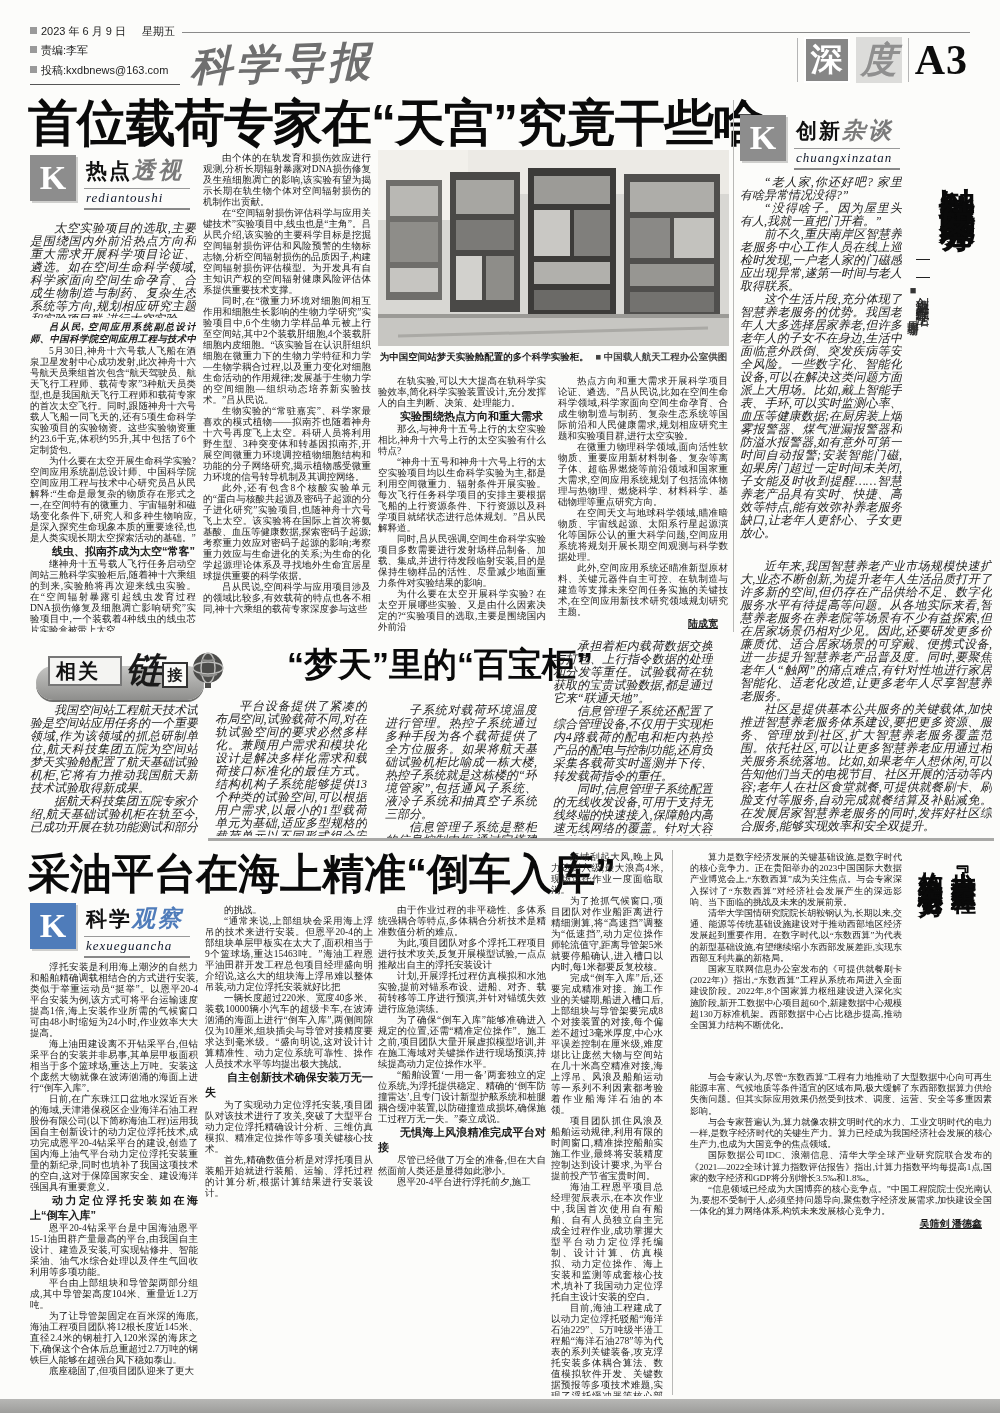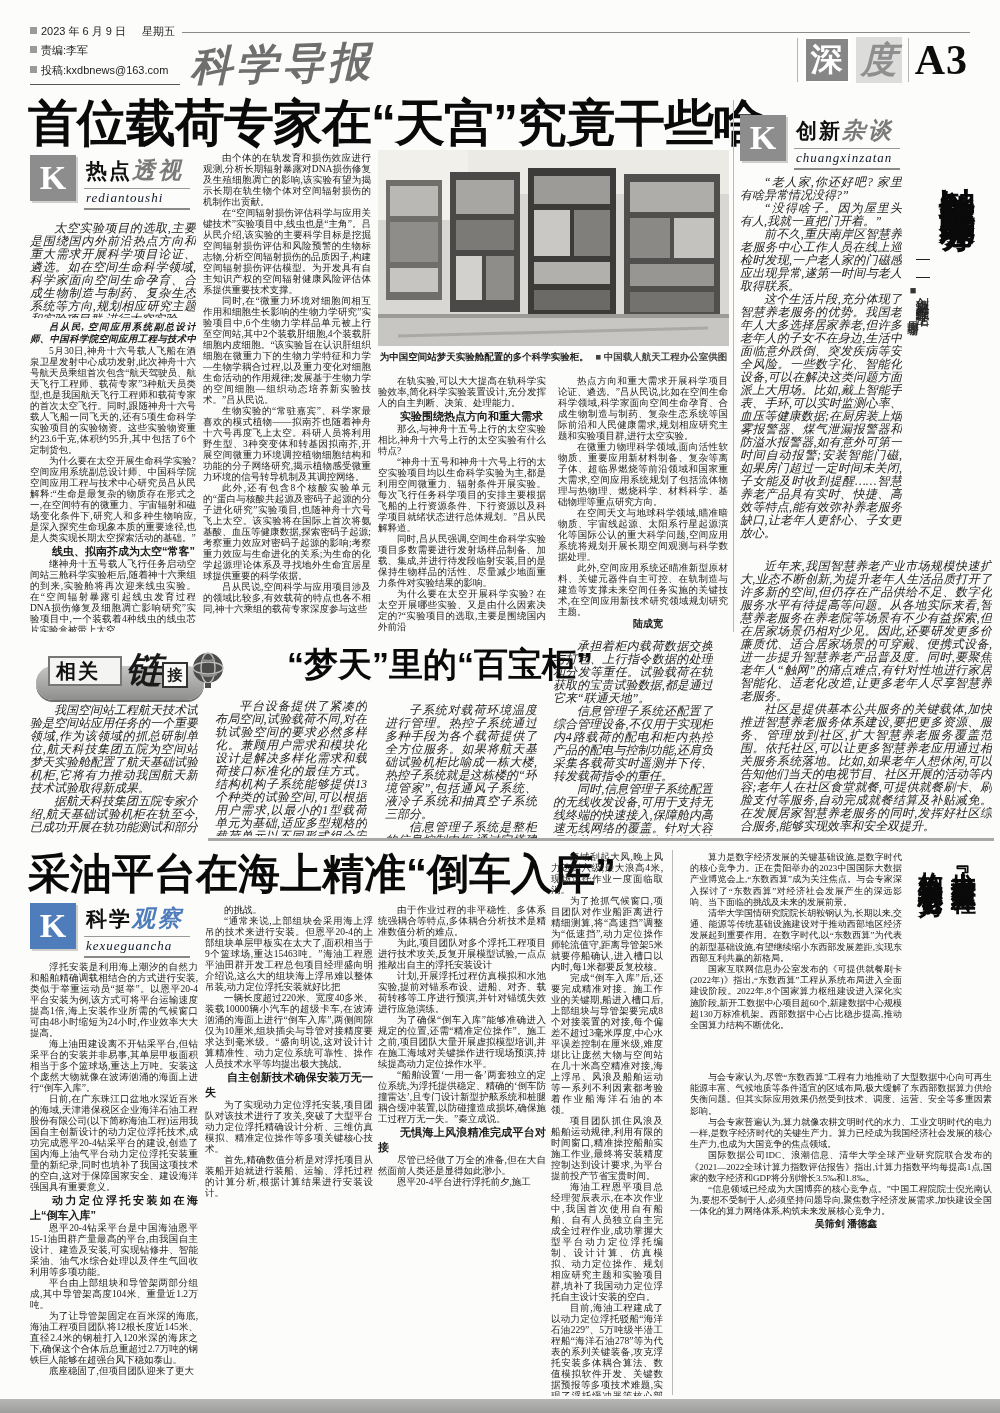--- a/index.html
+++ b/index.html
@@ -42,21 +42,21 @@
   
   .col{position:absolute;overflow:hidden;text-align:justify;}
   .body{font-size:9.5px;line-height:11px;}
   .body p{margin:0;text-indent:2em;}
   .kai{font-style:italic;font-size:12px;line-height:13px;}
   .kai p{margin:0;text-indent:2em;}
   .sub{font-family:"Liberation Sans",sans-serif;font-weight:bold;font-style:normal;font-size:11px;line-height:15px;
        margin:4px 0 3px;text-indent:0;}
   .sub.ind{text-indent:2em;}
   .attrib{font-weight:bold;font-style:italic;font-size:9.5px;line-height:12px;margin:3px 0;text-indent:2em;}
-  .byline{text-align:center;font-weight:bold;font-size:10px;padding-right:10px;margin-top:3px;}
+  .byline{text-align:right;font-weight:bold;font-size:10px;padding-right:10px;margin-top:3px;text-decoration:underline;}
   
   .photo{position:absolute;left:378px;top:150px;width:351px;height:196px;background:#d9d9d6;}
   .caption{position:absolute;left:378px;top:351px;width:351px;font-size:9.5px;font-weight:bold;text-align:center;
            color:#222;font-family:"Liberation Sans",sans-serif;}
   
   .vrule{position:absolute;width:1px;background:#b9b9b7;}
   .hthick{position:absolute;height:3px;background:#a9a9a7;}
   .footerbar{position:absolute;left:0;top:1399px;width:1000px;height:14px;
              background:linear-gradient(#b7b7b5,#9d9d9b);}
   
@@ -317,21 +317,21 @@
         <p>恩平20-4平台进行浮托前夕,施工</p>
       </div>
   </div>
 
   <div class="col body" style="left:551px;top:852px;width:112px;height:544px;">
     <div>
         <p>海域刮起大风,晚上风力达到六级,最大浪高4米,现场浮托作业一度面临取消。</p>
         <p>为了抢抓气候窗口,项目团队对作业船距离进行精细测算,将“高速挡”调整为“低速挡”,动力定位操作师轮流值守,距离导管架5米就要停船确认,进入槽口以内时,每1米都要反复校核。</p>
         <p>完成“倒车入库”后,还要完成精准对接。施工作业的关键期,船进入槽口后,上部组块与导管架要完成8个对接装置的对接,每个偏差不超过3毫米厚度,中心水平误差控制在厘米级,难度堪比让庞然大物与空间站在几十米高空精准对接,海上浮吊、风浪及船舶运动等一系列不利因素都考验着作业船海洋石油的本领。</p>
         <p>项目团队抓住风浪及船舶运动规律,利用有限的时间窗口,精准操控船舶实施工作业,最终将安装精度控制达到设计要求,为平台提前投产节省宝贵时间。</p>
-        <p>海油工程恩平项目总经理贺辰表示,在本次作业中,我国首次使用自有船舶、自有人员独立自主完成全过程作业,成功掌握大型平台动力定位浮托编制、设计计算、仿真模拟、动力定位操作、规划相应研究主题和实验项目群,填补了我国动力定位浮托自主设计安装的空白。</p>
+        <p>海油工程恩平项目总经理贺辰表示,在本次作业中,我国首次使用自有船舶、自有人员独立自主完成全过程作业,成功掌握大型平台动力定位浮托编制、设计计算、仿真模拟、动力定位操作、海上安装和监测等成套核心技术,填补了我国动力定位浮托自主设计安装的空白。</p>
         <p>目前,海油工程建成了以动力定位浮托驳船“海洋石油229”、5万吨级半潜工程船“海洋石油278”等为代表的系列关键装备,攻克浮托安装多体耦合算法、数值模拟软件开发、关键数据预报等多项技术难题,实现了浮托缓冲器等核心部件的国产化,具备了常规浮托、低位浮托、动力定位浮托等全序列、全海域主流浮托施工技术的自主化,掌握的浮托技术种类、作业数量及技术复杂性等位居世界前列,正开展浮托前沿技术的研究开发,具备了在恶劣海况海域进行浮托作业的能力。</p>
       </div>
 
   </div>
 
   <div class="vrule" style="left:672px;top:850px;height:545px;"></div>
 
   <div class="col dongshu" style="left:690px;top:852px;width:212px;height:214px;">
       <p>算力是数字经济发展的关键基础设施,是数字时代的核心竞争力。正在贵阳举办的2023中国国际大数据产业博览会上,“东数西算”成为关注焦点。与会专家深入探讨了“东数西算”对经济社会发展产生的深远影响、当下面临的挑战及未来的发展前景。</p>
       <p>清华大学国情研究院院长胡鞍钢认为,长期以来,交通、能源等传统基础设施建设对于推动西部地区经济发展起到重要作用。在数字时代,以“东数西算”为代表的新型基础设施,有望继续缩小东西部发展差距,实现东西部互利共赢的新格局。</p>

